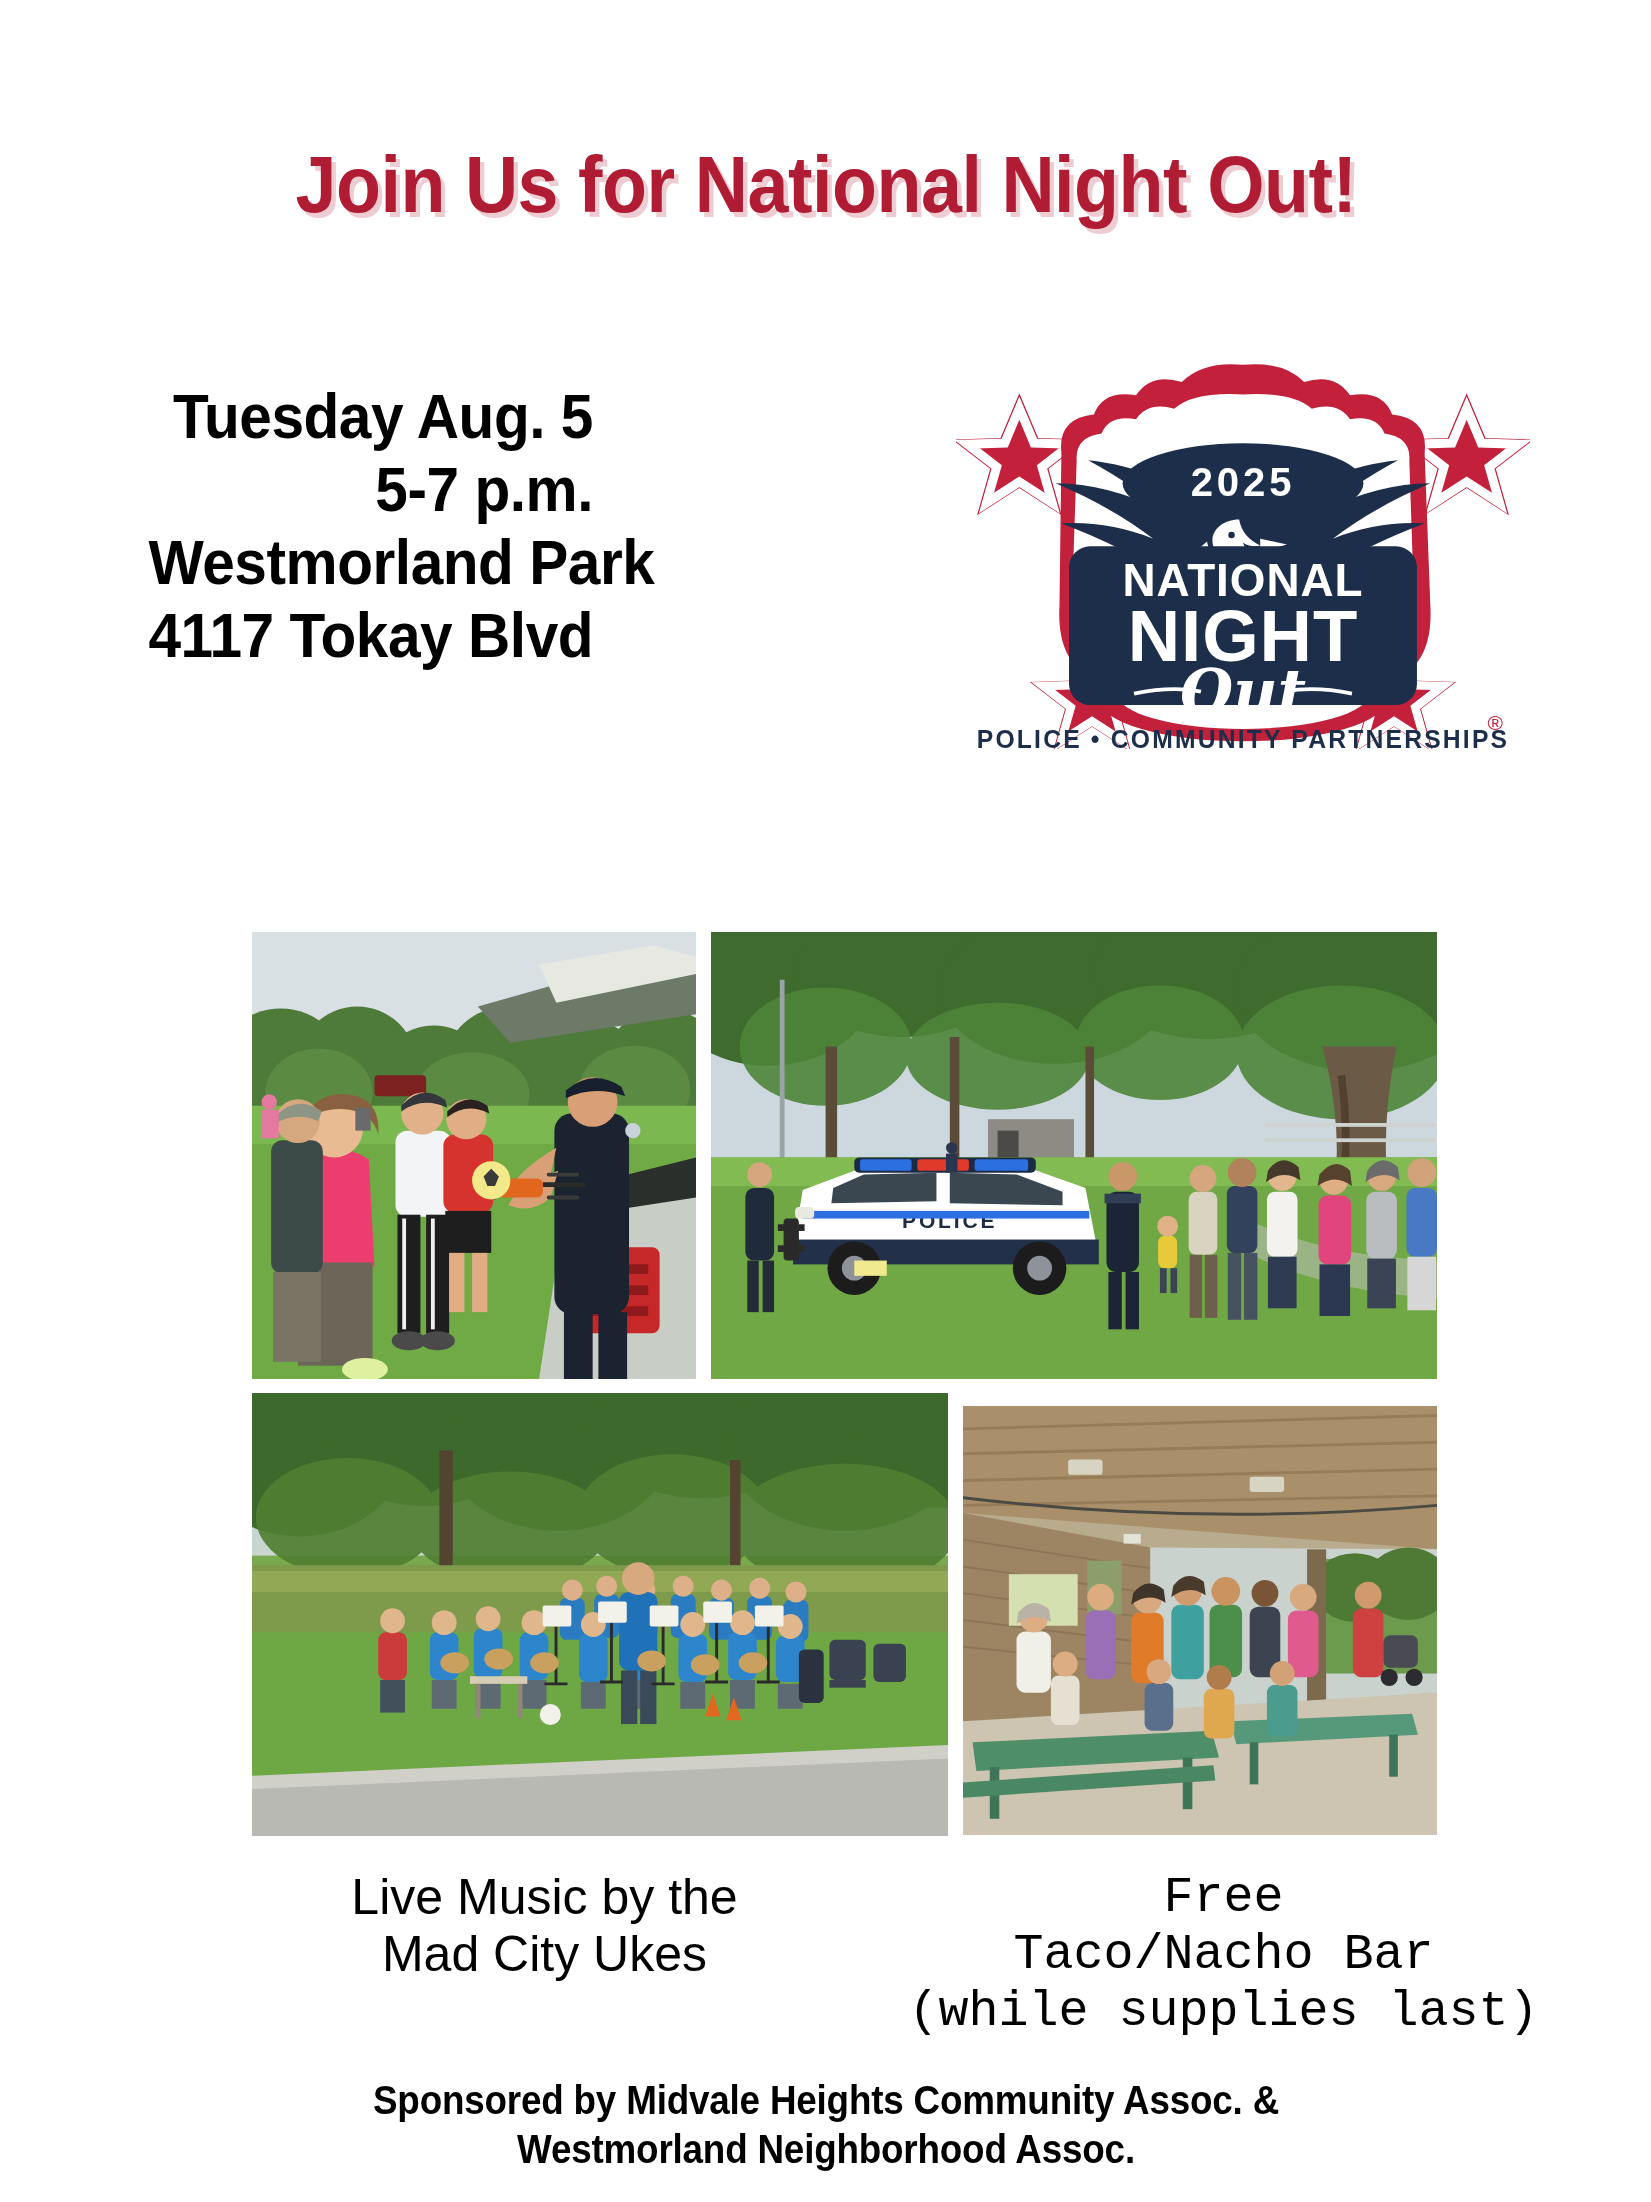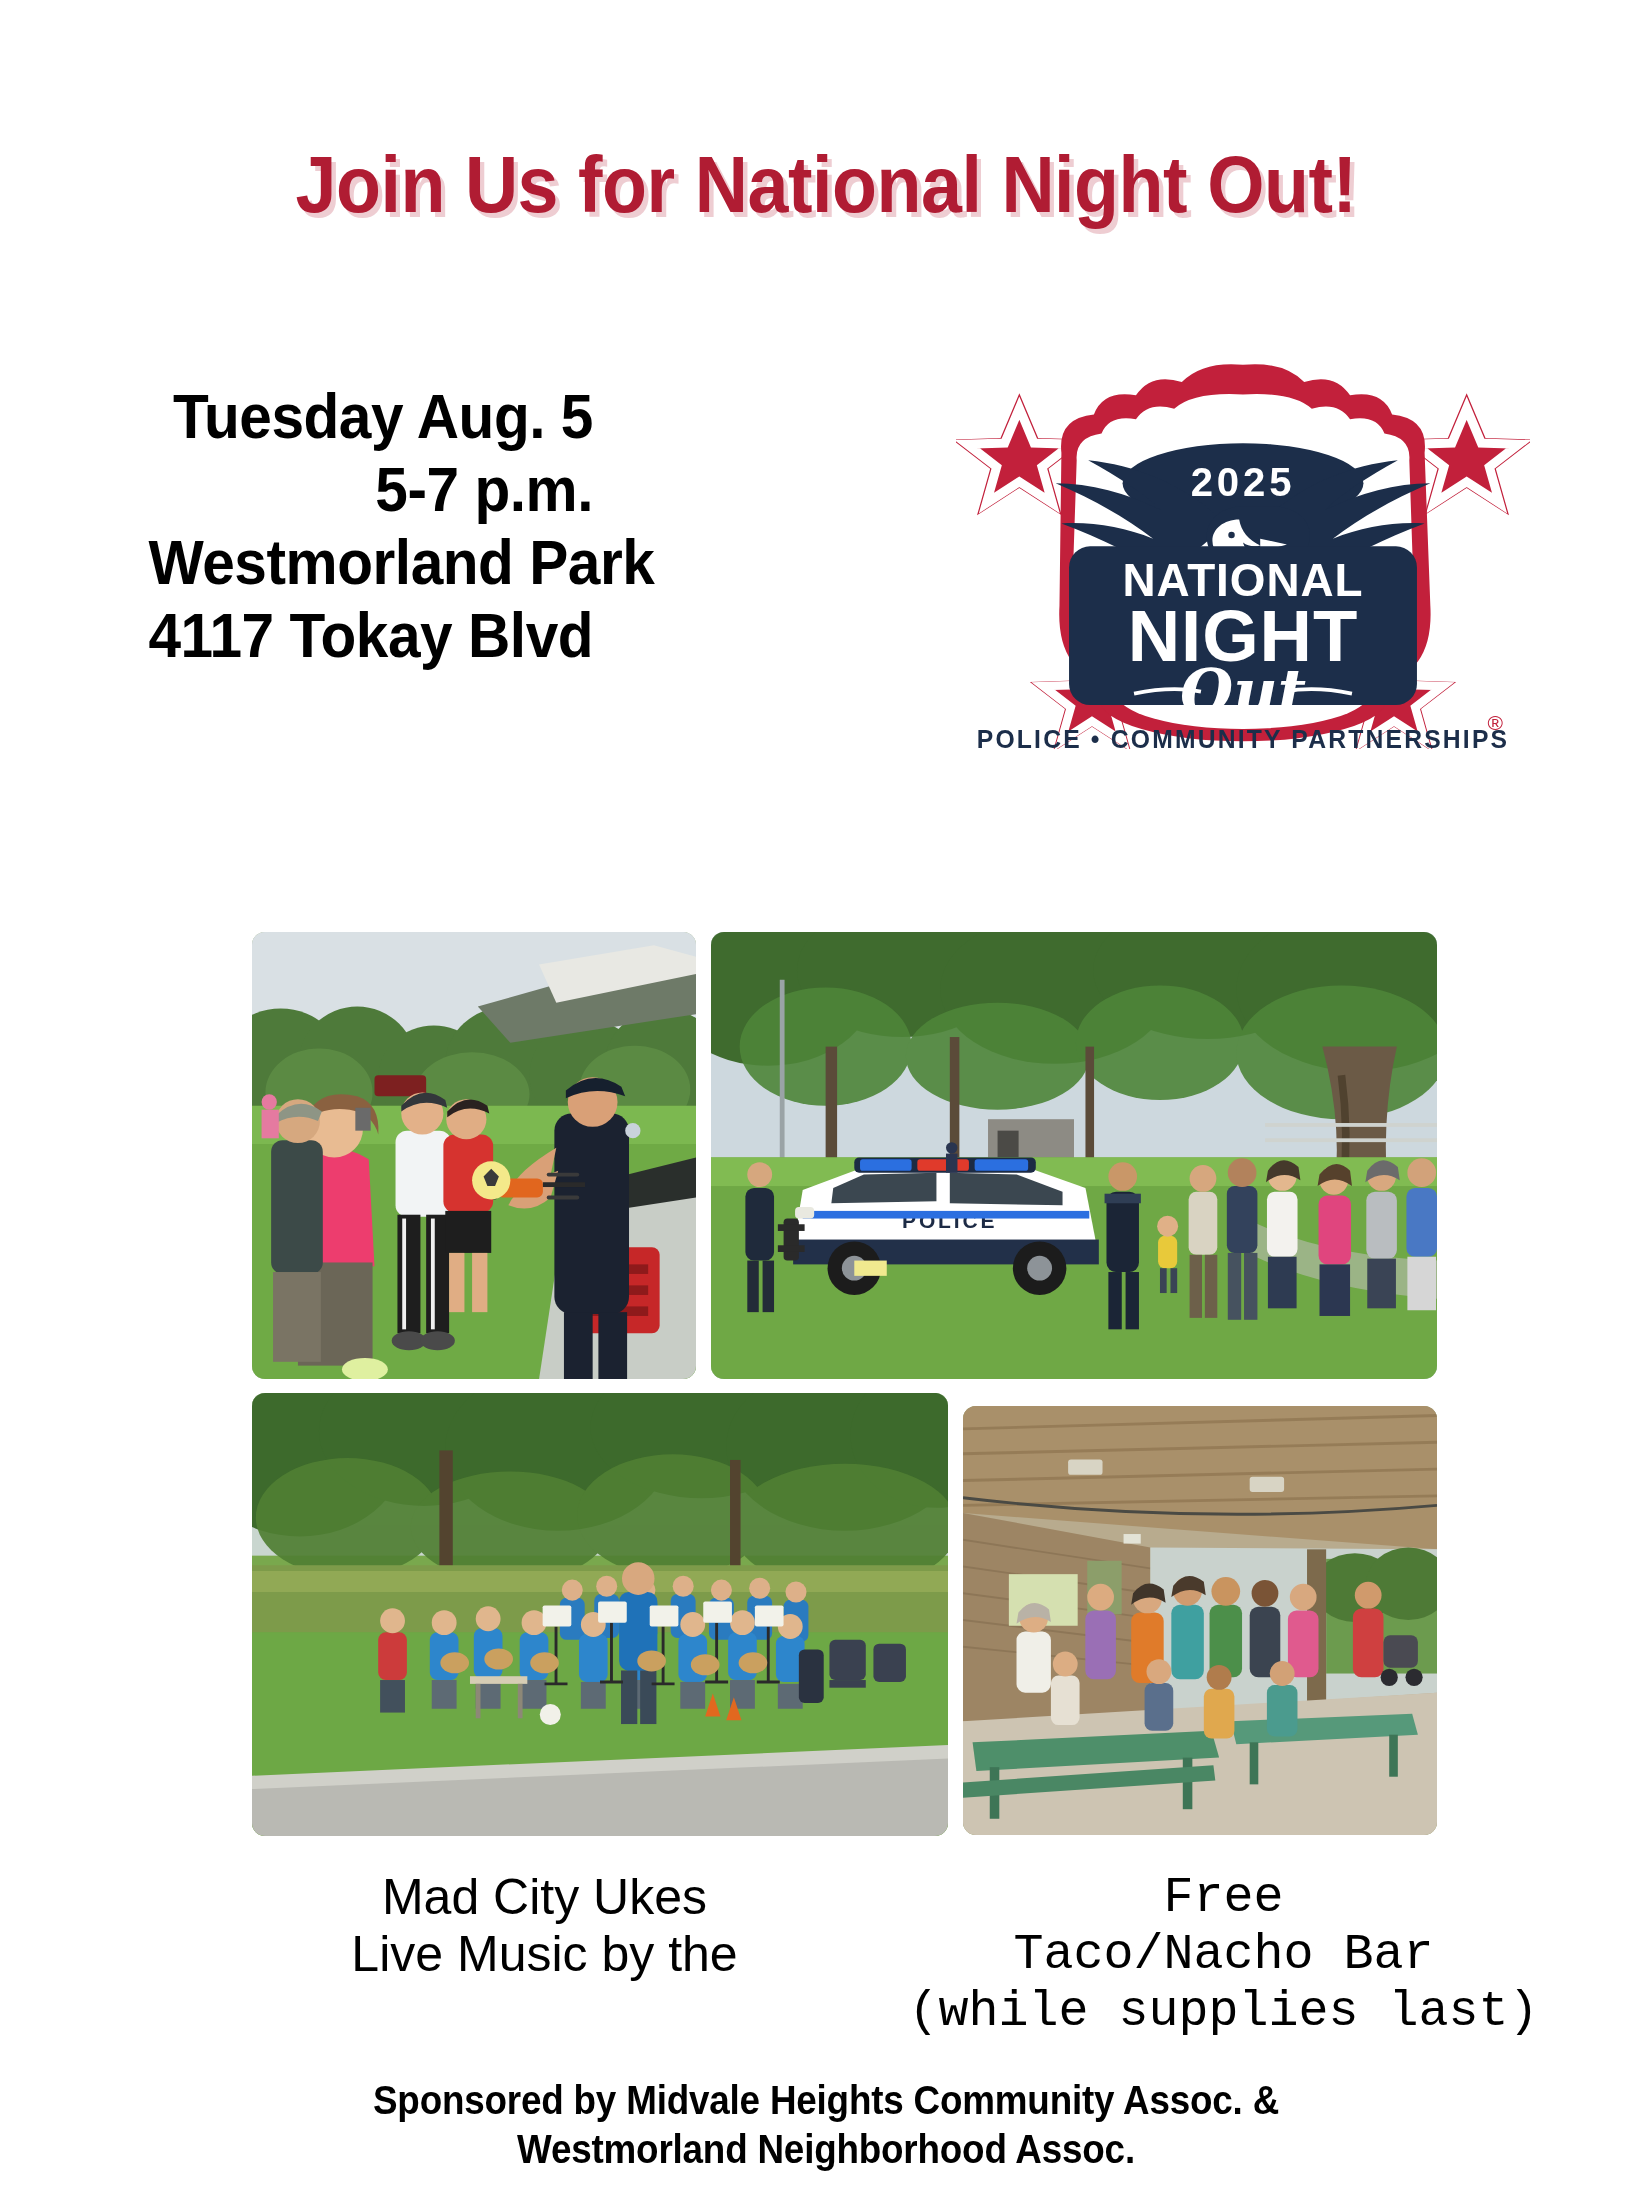--- a/index.html
+++ b/index.html
@@ -82,21 +82,20 @@
     position: absolute;
     top: 932px;
     left: 252px;
     width: 1185px;
     height: 903px;
   }
   .photo {
     position: absolute;
     overflow: hidden;
     background: #7da35c;
-    border-radius: 13px;
   }
   .photo svg { display: block; width: 100%; height: 100%; }
 
   #photo-drone    { left: 0px;   top: 0px;   width: 444px; height: 447px; }
   #photo-squad    { left: 459px; top: 0px;   width: 726px; height: 447px; }
   #photo-ukes     { left: 0px;   top: 461px; width: 696px; height: 443px; }
   #photo-shelter  { left: 711px; top: 474px; width: 474px; height: 429px; }
 
   
   .caption {
@@ -746,22 +745,22 @@
       <g>
         <rect x="440" y="240" width="36" height="34" rx="7" fill="#4a4a52"></rect>
         <circle cx="446" cy="284" r="9" fill="#2b2b30"></circle>
         <circle cx="472" cy="284" r="9" fill="#2b2b30"></circle>
       </g>
     </svg>
   </div>
 </div>
 
 <div class="caption" id="caption-music">
+  <span class="line">Live Music by the</span>
   <span class="line">Mad City Ukes</span>
-  <span class="line">Live Music by the</span>
 </div>
 
 <div class="caption" id="caption-food">
   <span class="line">Free</span>
   <span class="line">Taco/Nacho Bar</span>
   <span class="line">(while supplies last)</span>
 </div>
 
 <div id="sponsor">
   <span class="line">Sponsored by Midvale Heights Community Assoc. &amp;</span>

